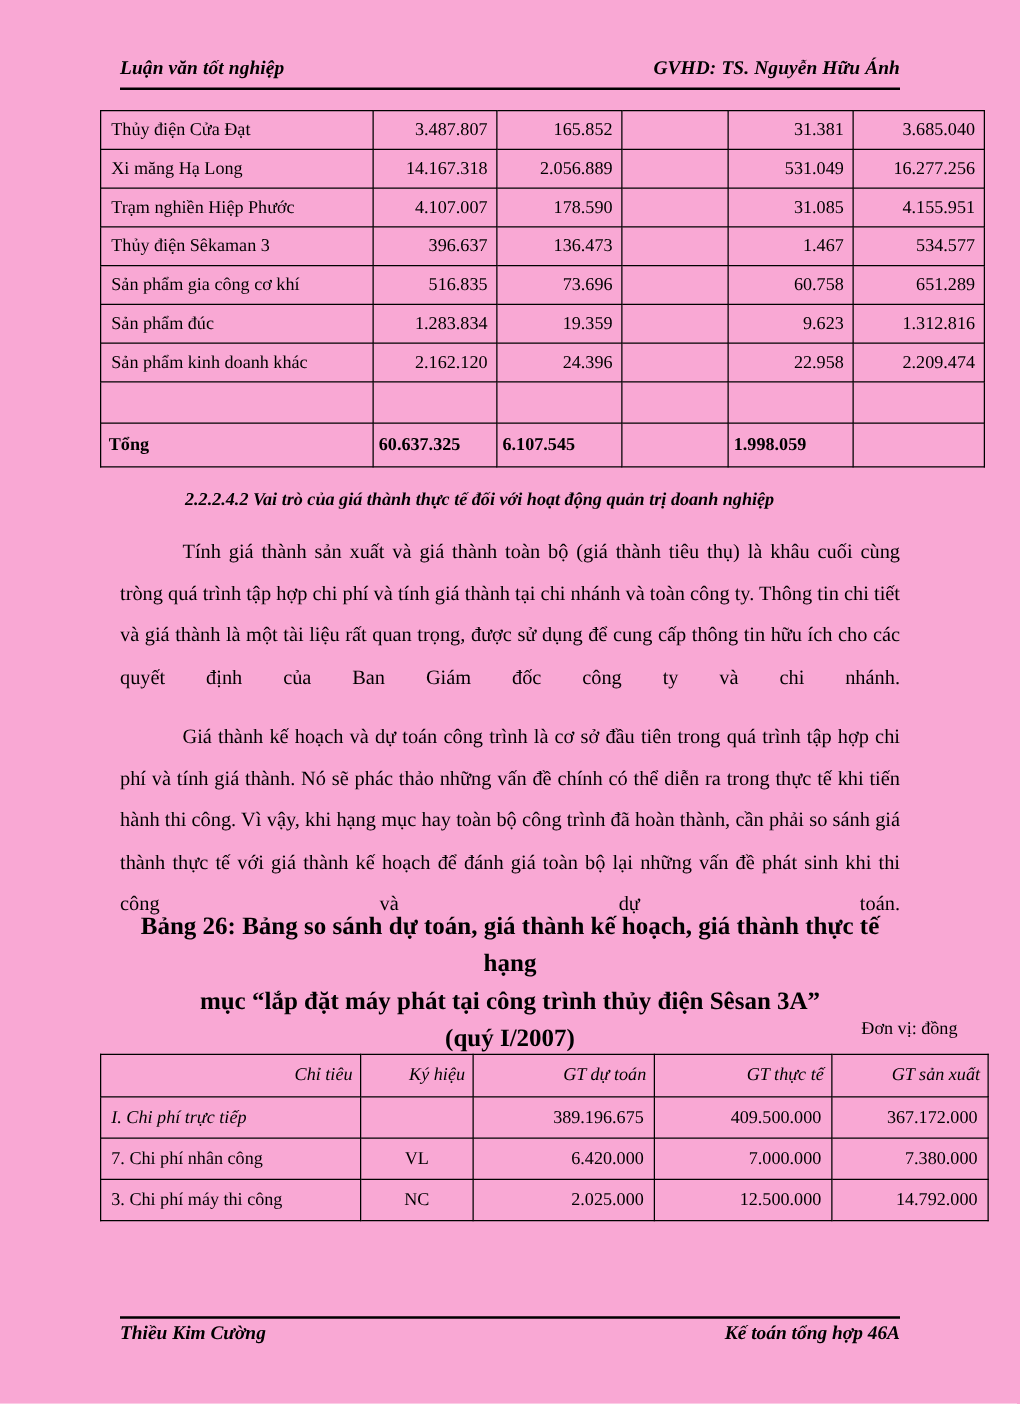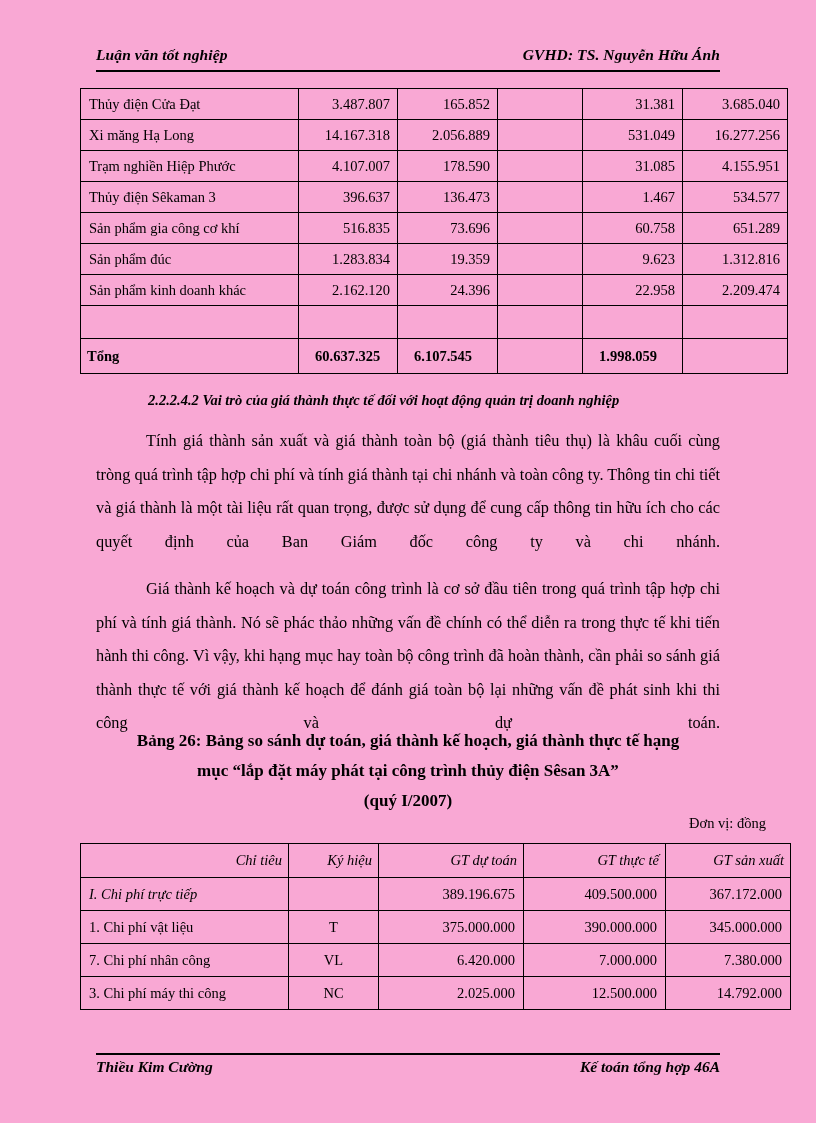--- a/index.html
+++ b/index.html
@@ -96,21 +96,21 @@
   #table-top col.c-blank { width: 85px; }
   #table-top col.c-v4    { width: 100px; }
   #table-top col.c-v5    { width: 105px; }
   #table-top td { height: 30px; }
   #table-top td.name { text-align: left; padding-left: 8px; }
   #table-top td.num  { text-align: right; padding-right: 7px; }
   #table-top td.empty { }
   #table-top tr.spacer td { height: 32px; }
   #table-top tr.total td { height: 34px; font-weight: bold; }
   #table-top tr.total td.total-label { }
-  #table-top tr.total td.total-num { text-align: left; padding-left: 16px; }
+  #table-top tr.total td.total-num { text-align: left; padding-left: 4px; }
 
   
   .sec-heading {
     position: absolute;
     left: 148px;
     top: 392px;
     width: 580px;
     font-style: italic;
     font-weight: bold;
     font-size: 14.5px;
@@ -138,21 +138,21 @@
   #para-1 { top: 424px; }
   #para-2 { top: 572px; }
 
   
   .caption {
     position: absolute;
     left: 96px;
     width: 624px;
     text-align: center;
     font-weight: bold;
-    font-size: 17px;
+    font-size: 20px;
     line-height: 30px;
   }
   #caption-block { top: 726px; }
 
   .unit-note {
     position: absolute;
     right: 50px;
     top: 815px;
     font-size: 14.5px;
   }
@@ -308,27 +308,20 @@
       </thead>
     <tbody id="table-bottom-body">
         <tr class="emph">
           <td class="name">I. Chi phí trực tiếp</td>
           <td class="sym"></td>
           <td class="num">389.196.675</td>
           <td class="num">409.500.000</td>
           <td class="num">367.172.000</td>
         </tr>
         <tr>
-          <td class="name">1. Chi phí vật liệu</td>
-          <td class="sym">T</td>
-          <td class="num">375.000.000</td>
-          <td class="num">390.000.000</td>
-          <td class="num">345.000.000</td>
-        </tr>
-        <tr>
           <td class="name">7. Chi phí nhân công</td>
           <td class="sym">VL</td>
           <td class="num">6.420.000</td>
           <td class="num">7.000.000</td>
           <td class="num">7.380.000</td>
         </tr>
         <tr>
           <td class="name">3. Chi phí máy thi công</td>
           <td class="sym">NC</td>
           <td class="num">2.025.000</td>

